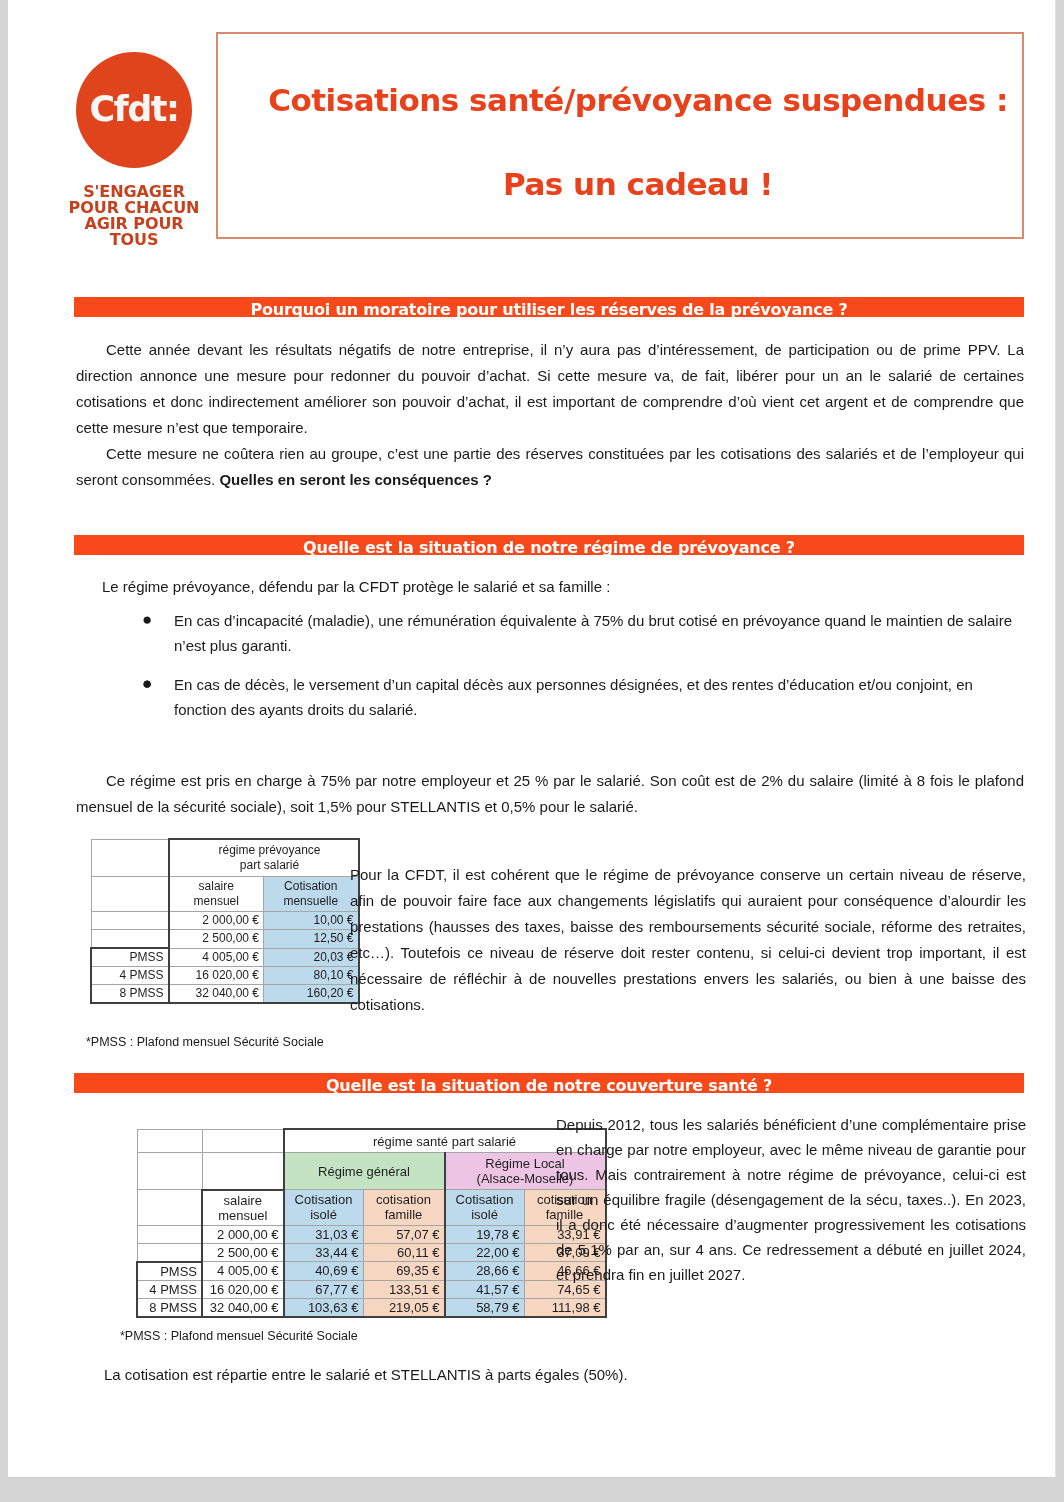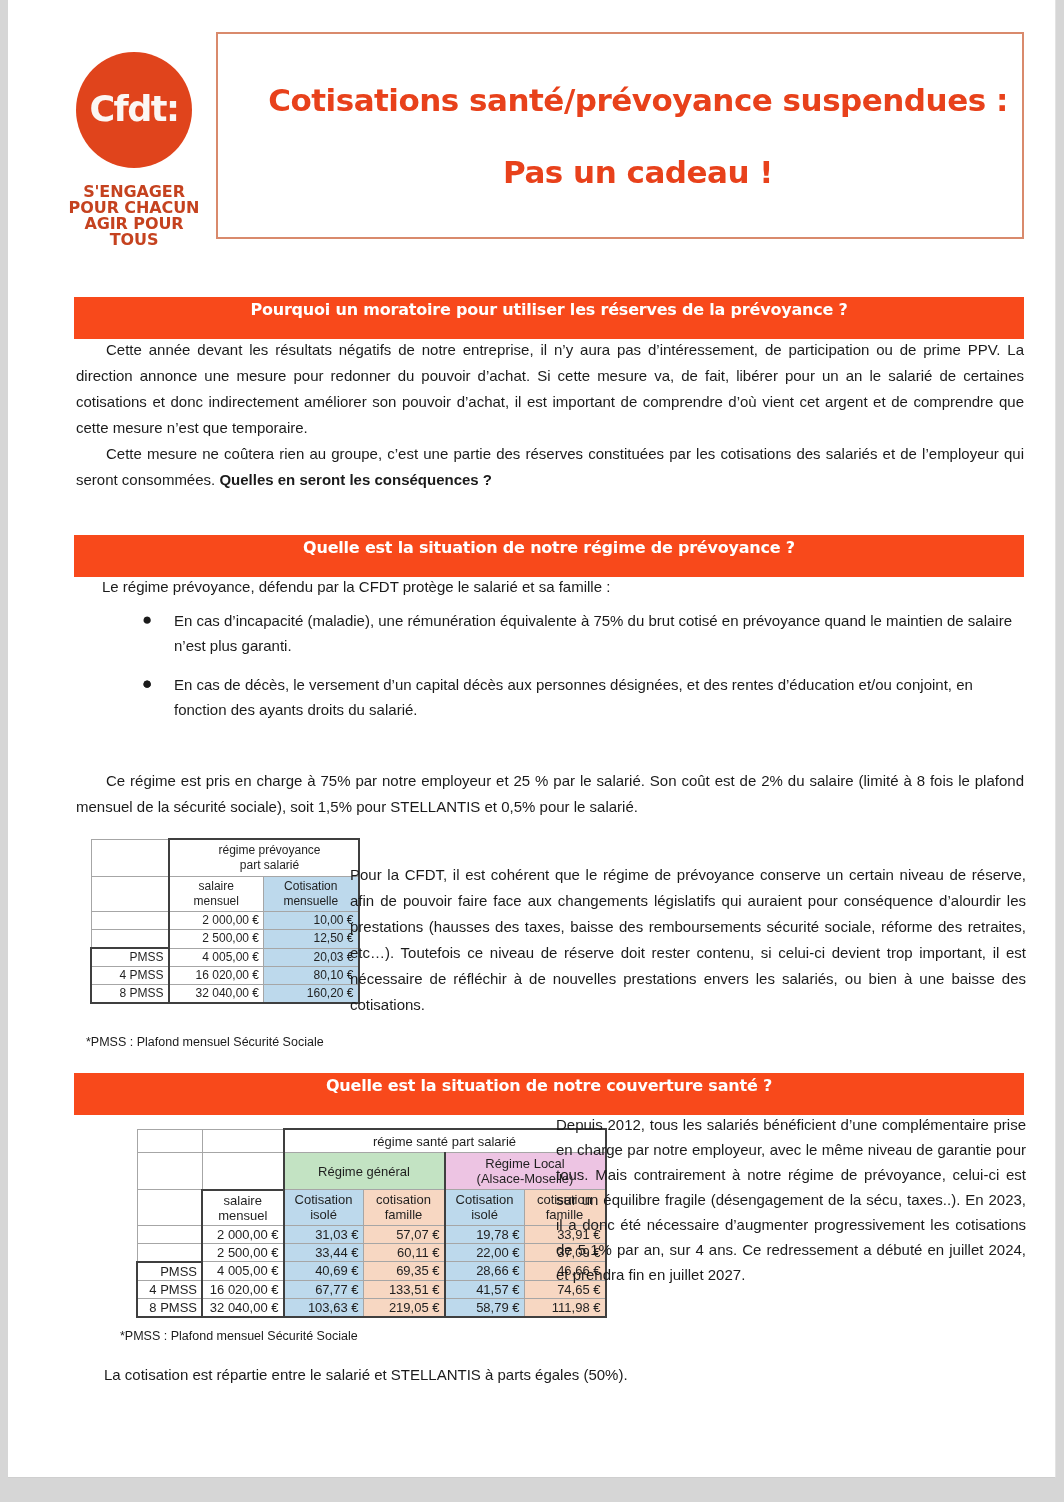--- a/index.html
+++ b/index.html
@@ -80,28 +80,28 @@
   }
   .title-line {
     color: #e8411b;
     font-family: "DejaVu Sans", sans-serif;
     font-weight: bold;
     font-size: 31px;
     letter-spacing: -0.5px;
     text-align: center;
   }
   .title-line.l1 { margin-top: 48px; }
-  .title-line.l2 { margin-top: 36px; }
+  .title-line.l2 { margin-top: 48px; }
 
   
   .banner {
     position: absolute;
     left: 66px;
     width: 950px;
-    height: 42px;
+    height: 20px;
     background: #f8491b;
     color: #ffffff;
     font-family: "DejaVu Sans", sans-serif;
     font-weight: bold;
     font-size: 16px;
     line-height: 26px;
     text-align: center;
     letter-spacing: -0.2px;
   }
 

